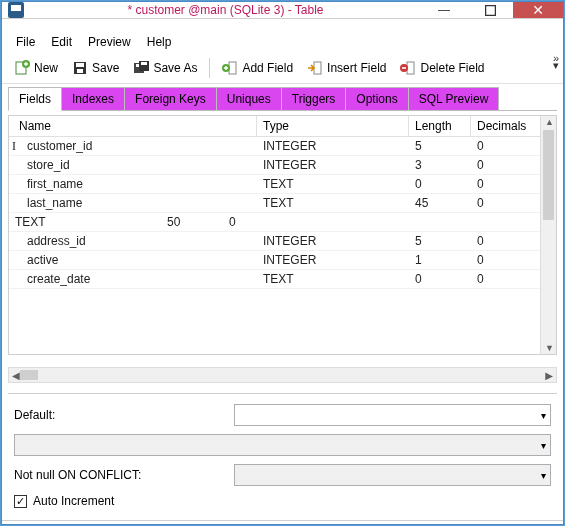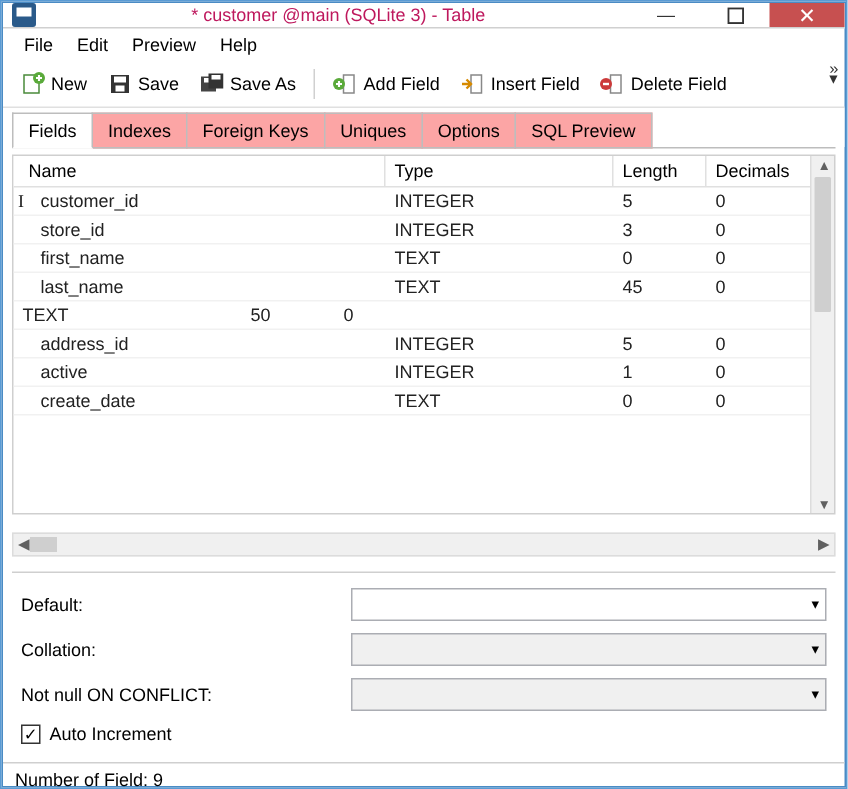--- a/index.html
+++ b/index.html
@@ -57,21 +57,21 @@
 }
 .win-btn.close { background: #c75050; color: #fff; width: 50px;}
 .win-btn.close span { font-size: 14px; }
 .menubar {
   display: flex;
   gap: 4px;
   padding: 2px 8px;
   font-size: 12px;
   color: #000;
 }
-.menubar span { padding: 2px 6px; }
+.menubar span { padding: 2px 6px; margin-top: 12px; }
 .toolbar {
   display: flex;
   align-items: center;
   gap: 2px;
   padding: 4px 6px;
   border-bottom: 1px solid #e0e0e0;
   position: relative;
 }
 .tbtn {
   display: flex;
@@ -92,21 +92,21 @@
   display:flex;
   padding: 2px 6px 0 6px;
   gap:0;
   background:#fff;
   align-items:flex-end;
 }
 .tab {
   padding: 4px 10px;
   border: 1px solid #bdbdbd;
   border-bottom: 1px solid #bdbdbd;
-  background:#fca5a5;
+  background:#d946ef;
   font-size:12px;
   position:relative;
   top:1px;
   margin-right:-1px;
 }
 .tab.active {
   background:#fff;
   border-bottom:1px solid #fff;
   z-index:2;
 }
@@ -314,20 +314,21 @@
       <span>Delete Field</span>
     </div>
     <div class="chevrons">»<br>▾</div>
   </div>
 
   <div class="tabs">
     <div class="tab active">Fields</div>
     <div class="tab">Indexes</div>
     <div class="tab">Foreign Keys</div>
     <div class="tab">Uniques</div>
+    <div class="tab">Triggers</div>
     <div class="tab">Options</div>
     <div class="tab">SQL Preview</div>
   </div>
   <div class="tabs-line"></div>
 
   <div class="grid-wrap">
     <div class="grid">
       <div class="grid-main">
         <div class="grid-header">
           <div class="gh col-name">Name</div>
@@ -404,21 +405,20 @@
   </div>
 
   <div class="form-area">
     <div class="frow">
       <div class="flabel">Default:</div>
       <div class="fselect">
           <span class="arrow">▾</span>
         </div>
     </div>
     <div class="frow">
-      <div class="flabel">Collation:</div>
       <div class="fselect disabled">
           <span class="arrow">▾</span>
         </div>
     </div>
     <div class="frow">
       <div class="flabel">Not null ON CONFLICT:</div>
       <div class="fselect disabled">
           <span class="arrow">▾</span>
         </div>
     </div>

